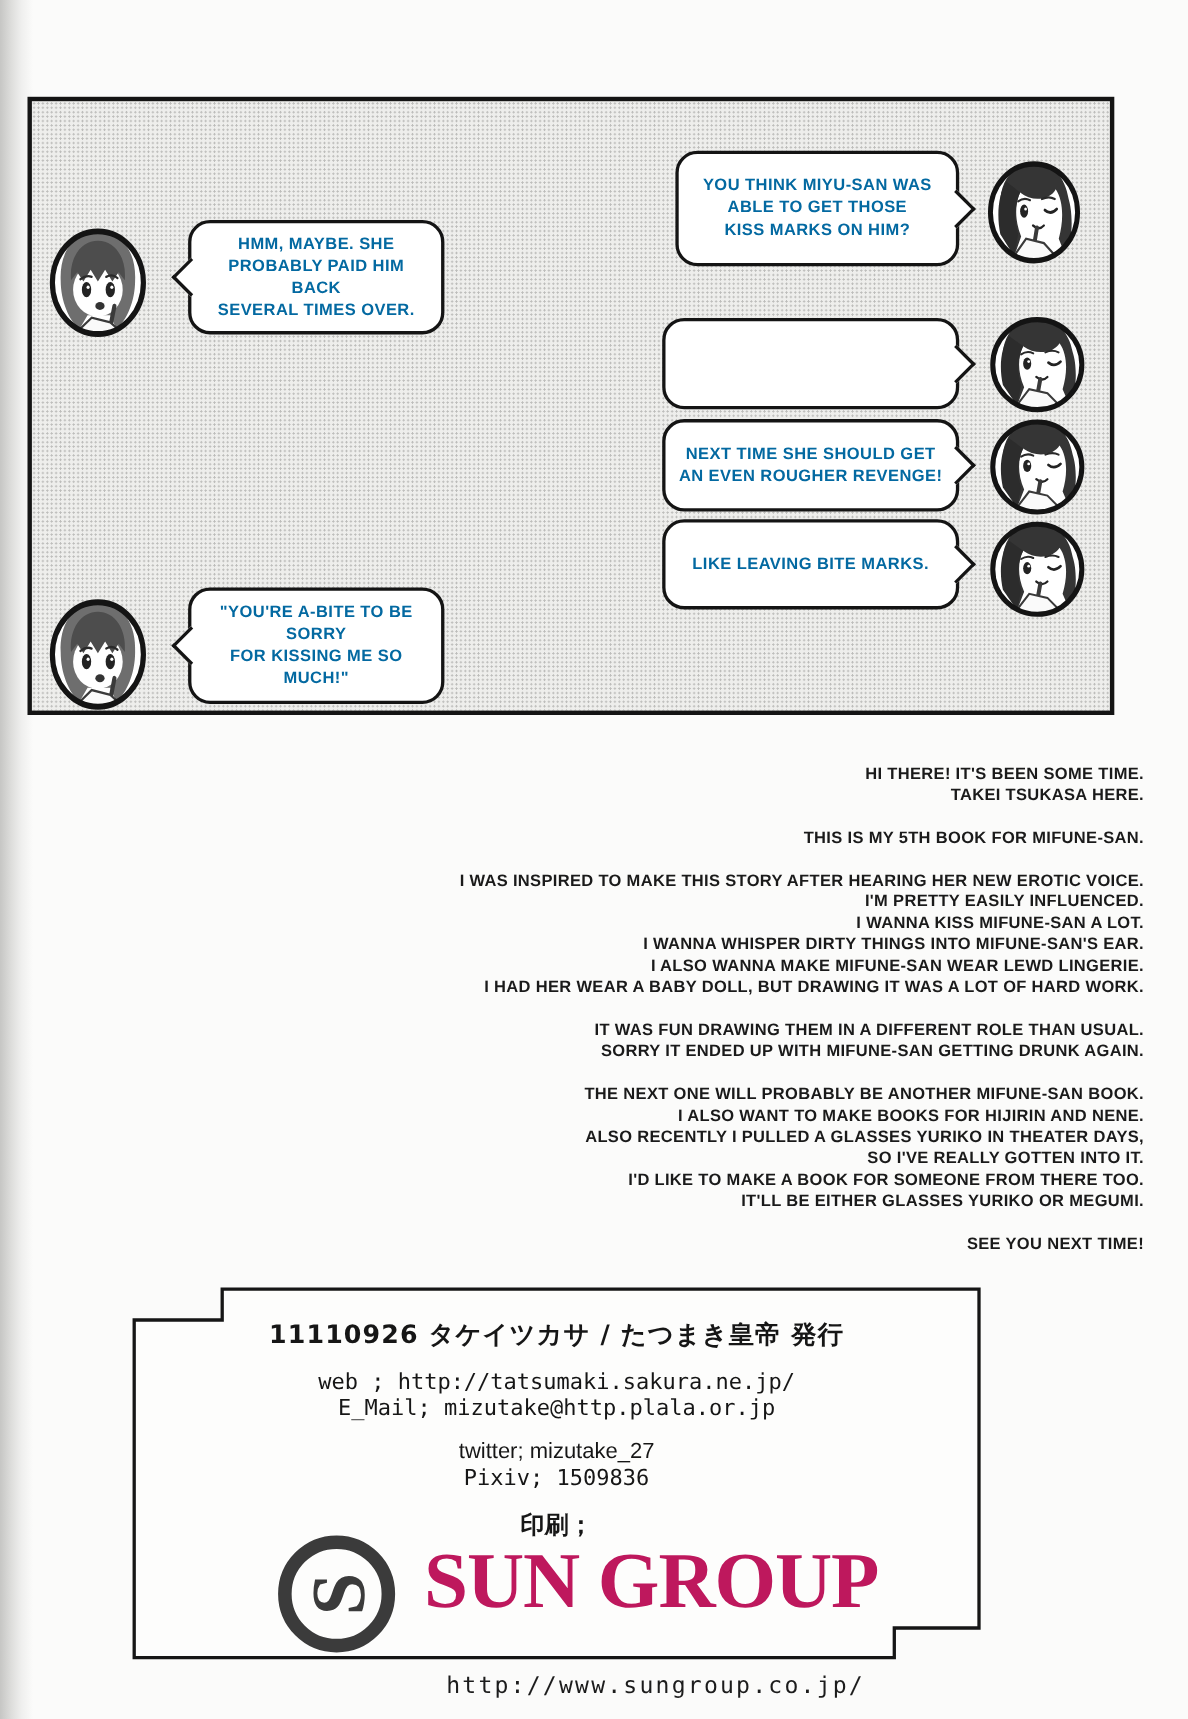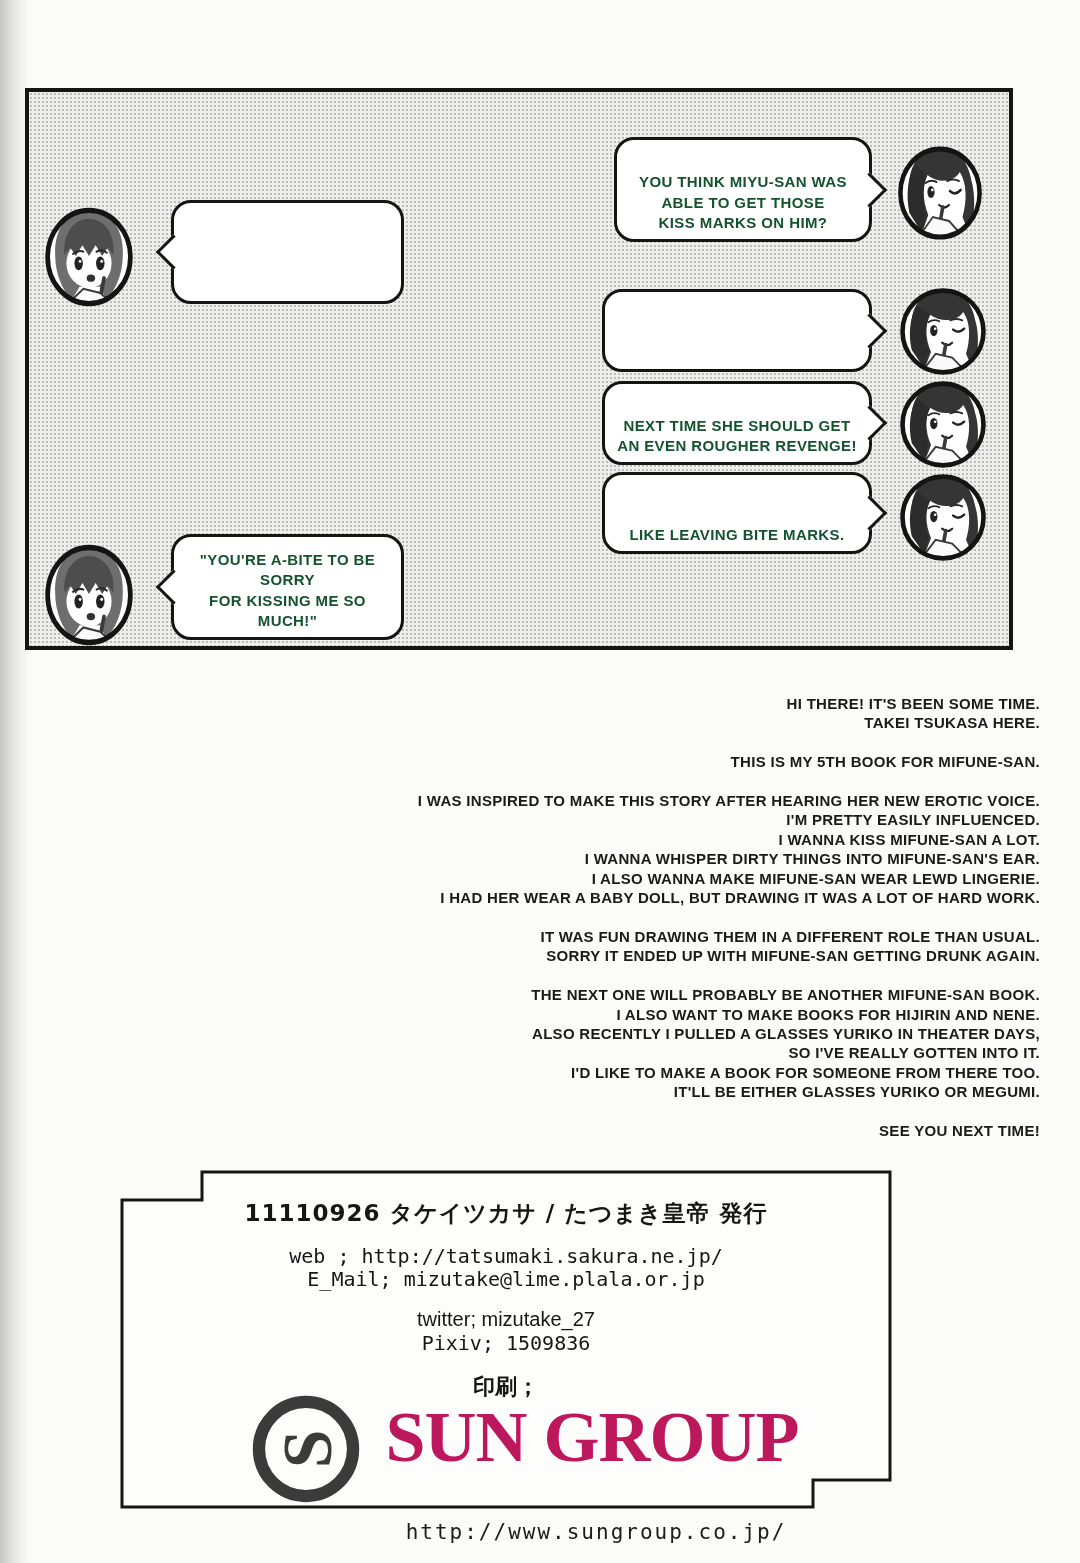--- a/index.html
+++ b/index.html
@@ -17,23 +17,23 @@
   
   .panel{
     position:absolute;left:25px;top:88px;width:988px;height:562px;
     border:4px solid #141414;box-sizing:border-box;
     background-color:#eeeeec;
     background-image:radial-gradient(circle,#bdbdbb 0.8px,rgba(0,0,0,0) 1px);
     background-size:4px 4px;
   }
   .bubble{
     position:absolute;background:#fff;border:3px solid #141414;border-radius:20px;
-    box-sizing:border-box;display:flex;align-items:flex-end;justify-content:center;
+    box-sizing:border-box;display:flex;align-items:center;justify-content:center;
     text-align:center;font-weight:bold;font-size:15px;line-height:1.35;
-    letter-spacing:.4px;color:#14532d;
+    letter-spacing:.4px;color:#0369a1;
   }
   .bubble .btext{white-space:pre-line;padding:6px 10px;}
   .tail{position:absolute;width:22px;height:22px;background:#fff;top:50%;}
   .tail.right{right:-13px;transform:translateY(-50%) rotate(45deg);border-top:3px solid #141414;border-right:3px solid #141414;}
   .tail.left{left:-13px;transform:translateY(-50%) rotate(45deg);border-bottom:3px solid #141414;border-left:3px solid #141414;}
   .avatar{position:absolute;}
   .avatar svg{display:block;width:100%;height:100%;}
   
   .b1{left:610px;top:133px;width:258px;height:105px;}
   .b2{left:167px;top:196px;width:233px;height:104px;}
@@ -132,20 +132,23 @@
 KISS MARKS ON HIM?</span>
     <span class="tail right"></span>
   </div>
   <div class="avatar a1" style="left:866px;top:51px;">
     <svg viewBox="0 0 100 100" preserveAspectRatio="none">
         <use href="#av-right"></use>
       </svg>
   </div>
 
   <div class="bubble b2" style="left:142px;top:108px;">
+    <span class="btext">HMM, MAYBE. SHE
+PROBABLY PAID HIM BACK
+SEVERAL TIMES OVER.</span>
     <span class="tail left"></span>
   </div>
   <div class="avatar aL1" style="left:13px;top:112px;">
     <svg viewBox="0 0 100 100" preserveAspectRatio="none">
         <use href="#av-left"></use>
       </svg>
   </div>
 
   <div class="bubble b3" style="left:573px;top:197px;">
     <span class="tail right"></span>
@@ -213,21 +216,21 @@
 IT'LL BE EITHER GLASSES YURIKO OR MEGUMI.
 
 SEE YOU NEXT TIME!</div>
 
 <svg class="colophon-outline" viewBox="0 0 774 341">
   <polygon points="82,2 770,2 770,310 693,310 693,337 2,337 2,30 82,30" fill="#fdfdfc" stroke="#161616" stroke-width="3"></polygon>
 </svg>
 
 <div class="col-line publine">11110926 タケイツカサ / たつまき皇帝 発行</div>
 <div class="col-line webline">web ; http://tatsumaki.sakura.ne.jp/</div>
-<div class="col-line emailline">E_Mail; mizutake@lime.plala.or.jp</div>
+<div class="col-line emailline">E_Mail; mizutake@http.plala.or.jp</div>
 <div class="col-line twitterline">twitter; mizutake_27</div>
 <div class="col-line pixivline">Pixiv; 1509836</div>
 <div class="col-line printlabel">印刷；</div>
 
 <div class="sun-logo">
   <svg viewBox="0 0 100 100">
     <circle cx="50" cy="50" r="42" fill="none" stroke="#3b3b3b" stroke-width="11"></circle>
     <g transform="rotate(-90 50 50)">
       <text x="50" y="72" text-anchor="middle" font-family="Liberation Serif, serif" font-weight="bold" font-size="62" fill="#3b3b3b">S</text>
     </g>

